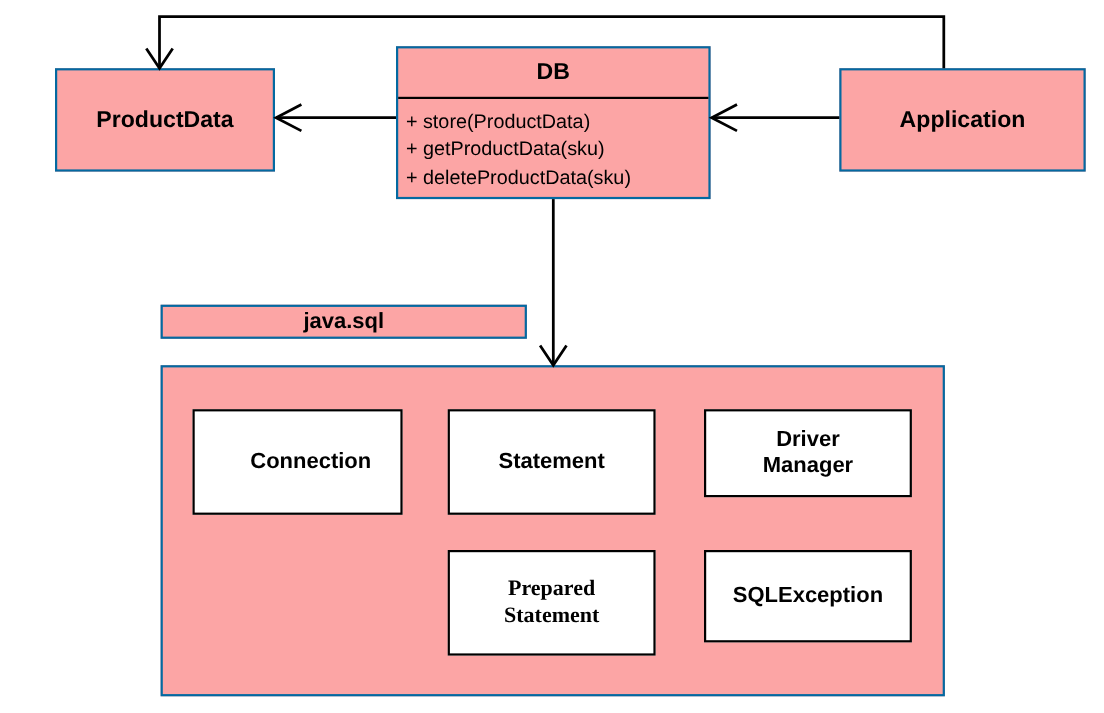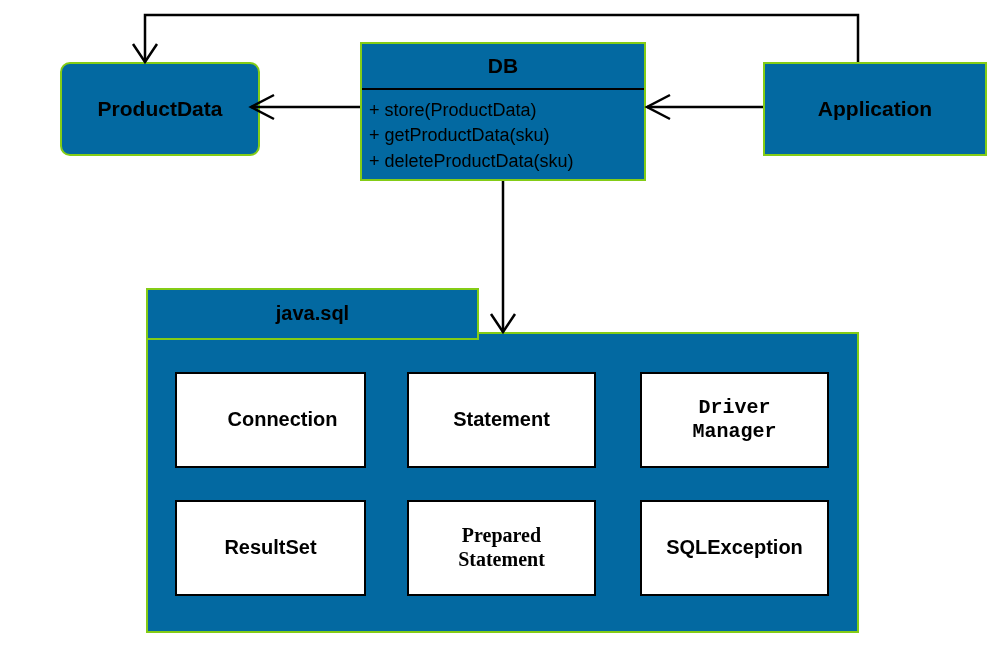--- a/index.html
+++ b/index.html
@@ -12,39 +12,38 @@
     position: relative;
     width: 1004px;
     height: 648px;
     background: #ffffff;
     font-family: "Liberation Sans", sans-serif;
     overflow: hidden;
   }
   .node {
     position: absolute;
     box-sizing: border-box;
-    border: 2px solid #84cc16;
-    background: #0369a1;
+    border: 2px solid #0369a1;
+    background: #fca5a5;
   }
   .centered {
     display: flex;
     align-items: center;
     justify-content: center;
     text-align: center;
   }
   .label-bold {
     font-weight: bold;
     color: #000000;
     line-height: 1.18;
   }
   
   #product-data-node {
-    left: 60px;  top: 62px;  width: 200px; height: 94px;
+    left: 50px;  top: 62px;  width: 200px; height: 94px;
     font-size: 21px;
-    border-radius: 10px;
   }
   #application-node {
     left: 763px; top: 62px;  width: 224px; height: 94px;
     font-size: 21px;
   }
   
   #db-node {
     left: 360px; top: 42px;  width: 286px; height: 139px;
     display: flex;
     flex-direction: column;
@@ -63,42 +62,42 @@
     justify-content: center;
   }
   .db-method {
     font-size: 18px;
     color: #000000;
     line-height: 1.42;
     white-space: nowrap;
   }
   
   #package-tab {
-    left: 146px; top: 288px; width: 333px; height: 52px;
+    left: 146px; top: 277px; width: 333px; height: 31px;
     font-size: 20px;
     z-index: 3;
   }
   #package-body {
     left: 146px; top: 332px; width: 713px; height: 301px;
     z-index: 1;
   }
   .pkg-class {
     position: absolute;
     box-sizing: border-box;
     border: 2px solid #000000;
     background: #ffffff;
     font-size: 20px;
     z-index: 4;
   }
   #connection-node       { left: 175px; top: 372px; width: 191px; height: 96px; padding-left: 24px; }
   #statement-node        { left: 407px; top: 372px; width: 189px; height: 96px; }
-  #drivermanager-node    { left: 640px; top: 372px; width: 189px; height: 96px; font-family: Liberation Mono, monospace; }
+  #drivermanager-node    { left: 640px; top: 372px; width: 189px; height: 80px; }
   #resultset-node        { left: 175px; top: 500px; width: 191px; height: 96px; }
   #preparedstatement-node{ left: 407px; top: 500px; width: 189px; height: 96px; font-family: Liberation Serif, serif; }
-  #sqlexception-node     { left: 640px; top: 500px; width: 189px; height: 96px; }
+  #sqlexception-node     { left: 640px; top: 500px; width: 189px; height: 84px; }
 
   
   #connectors {
     position: absolute;
     left: 0; top: 0;
     width: 1004px; height: 648px;
     z-index: 2;
     pointer-events: none;
   }
   #connectors path, #connectors polyline {
@@ -171,25 +170,20 @@
     </span>
   </div>
 
   <div class="pkg-class centered" id="drivermanager-node">
     <span class="label-bold">
       <span>Driver</span><br>
       <span>Manager</span>
     </span>
   </div>
 
-  <div class="pkg-class centered" id="resultset-node">
-    <span class="label-bold">
-      <span>ResultSet</span>
-    </span>
-  </div>
 
   <div class="pkg-class centered" id="preparedstatement-node">
     <span class="label-bold">
       <span>Prepared</span><br>
       <span>Statement</span>
     </span>
   </div>
 
   <div class="pkg-class centered" id="sqlexception-node">
     <span class="label-bold">

